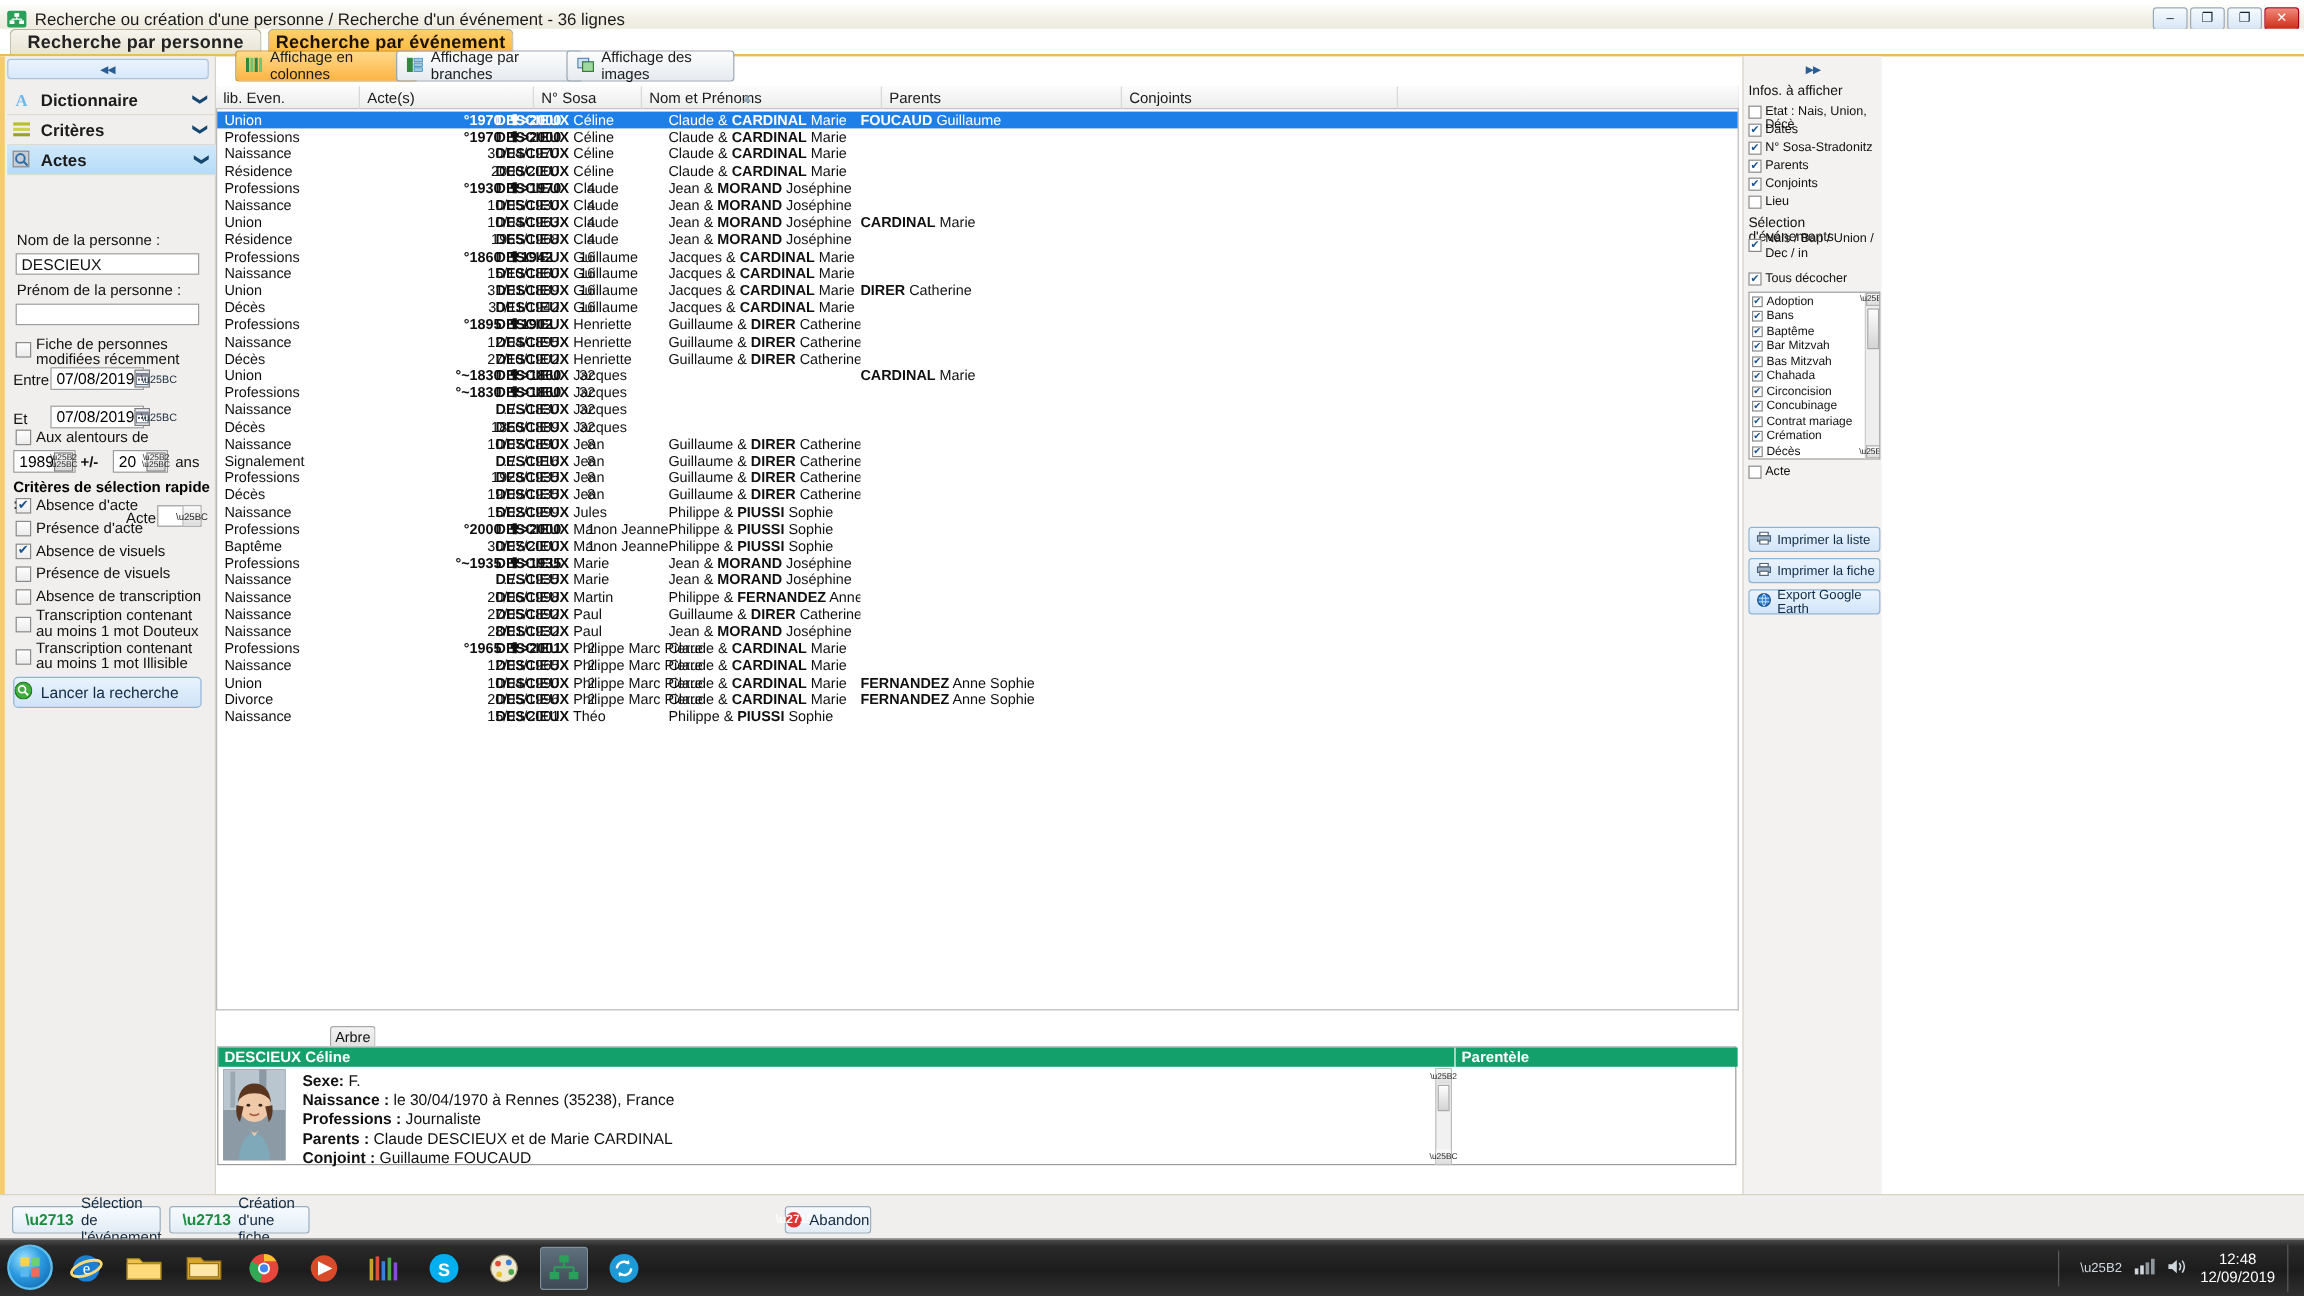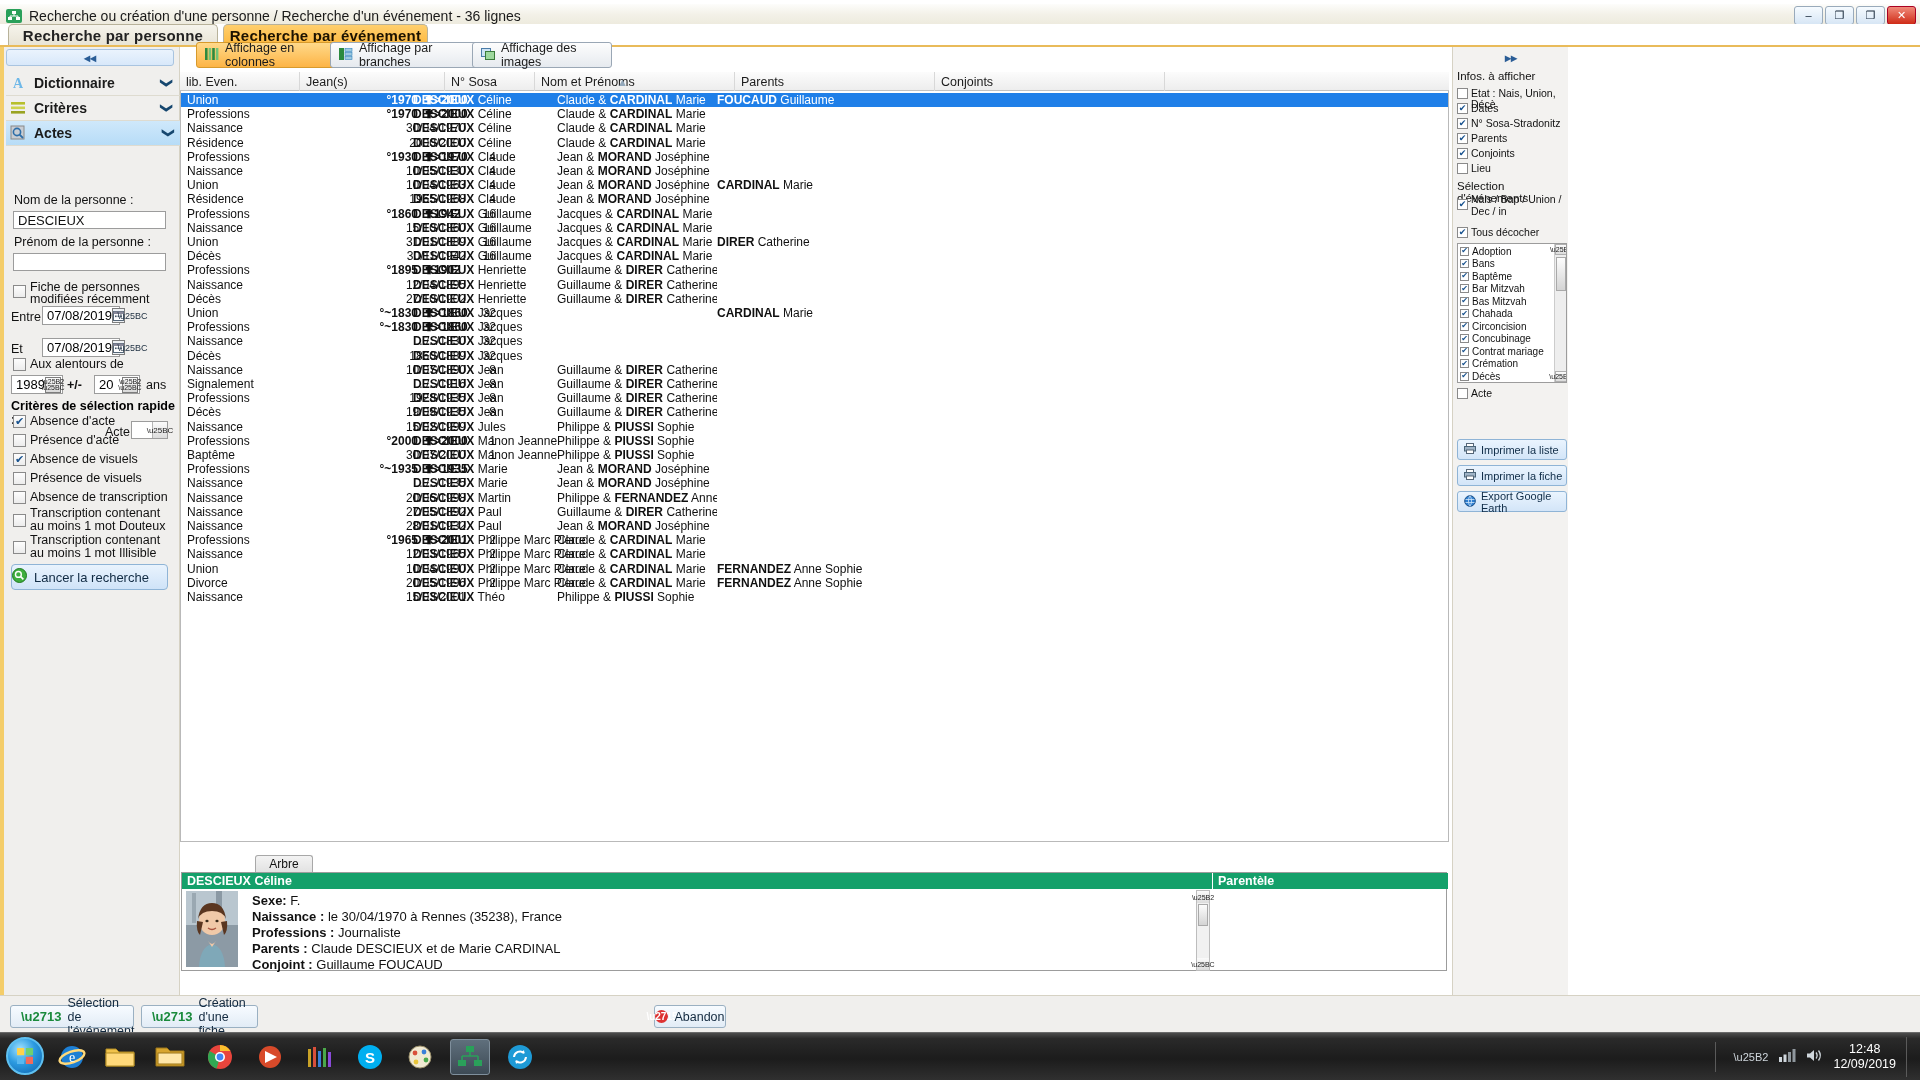--- a/index.html
+++ b/index.html
@@ -508,21 +508,21 @@
         <rect x="0.5" y="0.5" width="9" height="8" fill="#cde3f5" stroke="#4a7ca8"></rect>
         <rect x="4.5" y="3.5" width="9" height="8" fill="#9ed89e" stroke="#3a7a3a"></rect>
       </svg>
     </span>
     <span>Affichage des images</span>
   </div>
 
   <div class="gridwrap"></div>
   <div class="ghead">
     <div class="ghcell" style="left:0; width:120px;">lib. Even.</div>
-    <div class="ghcell" style="left:120px; width:145px;">Jean(s)</div>
+    <div class="ghcell" style="left:120px; width:145px;">Acte(s)</div>
     <div class="ghcell" style="left:265px; width:90px;">N° Sosa</div>
     <div class="ghcell" style="left:355px; width:200px;" title="sorted">Nom et Prénoms</div>
     <div class="ghcell" style="left:555px; width:200px;">Parents</div>
     <div class="ghcell" style="left:755px; width:230px;">Conjoints</div>
     <div class="sortmark" style="left:437px; top:4px;">▲</div>
   </div>
   <div id="rows">
       <div class="row sel" style="top: 93px;">
         <div class="c" style="left: 6px; width: 115px;">Union</div>
         <div class="c r" style="left: 120px; width: 117px;"><span class="sym">°1970</span></div>
@@ -933,21 +933,21 @@
             <circle cx="6" cy="6" r="5.3" fill="#2f7fd0" stroke="#1a4f86"></circle>
             <path d="M1.5 4.5h9M1.5 7.5h9M6 0.8c2 2.2 2 8.2 0 10.4M6 0.8C4 3 4 9 6 11.2" stroke="#cfe6fb" stroke-width="0.8" fill="none"></path>
           </svg>
       </span>
       <span>Export Google Earth</span>
     </div>
   </div>
 
   <div class="dtabs">
     <div class="dtab on" style="left:0;   width:88px;">Résumé de la fiche</div>
-    <div class="dtab off" style="left:74px; width:58px;">Arbre</div>
+    <div class="dtab off" style="left:94px; width:38px;">Arbre</div>
   </div>
 
   <div class="detailbox">
     <div class="dhead" style="left:0; width:1030px;">DESCIEUX Céline</div>
     <div class="dhead" style="left:1031px; width:235px;">Parentèle</div>
 
     <div class="photo">
       <svg width="52" height="76" viewBox="0 0 52 76">
         <rect width="52" height="76" fill="#8c9aa5"></rect>
         <rect x="0" y="0" width="52" height="34" fill="#b9c6cf"></rect>

